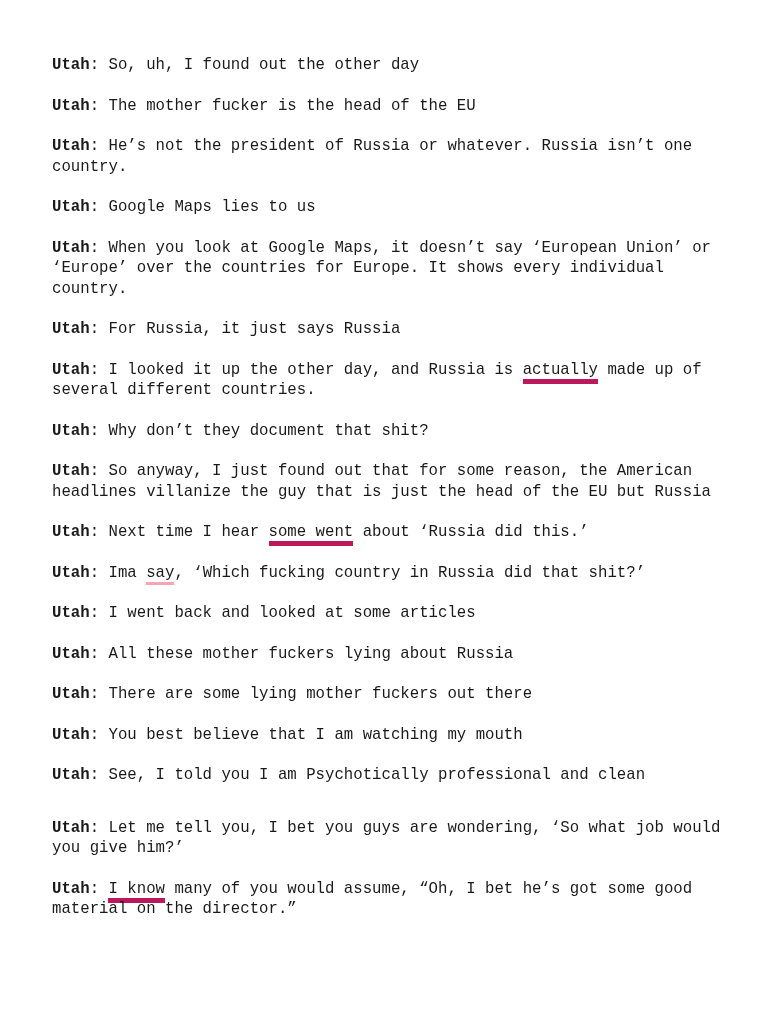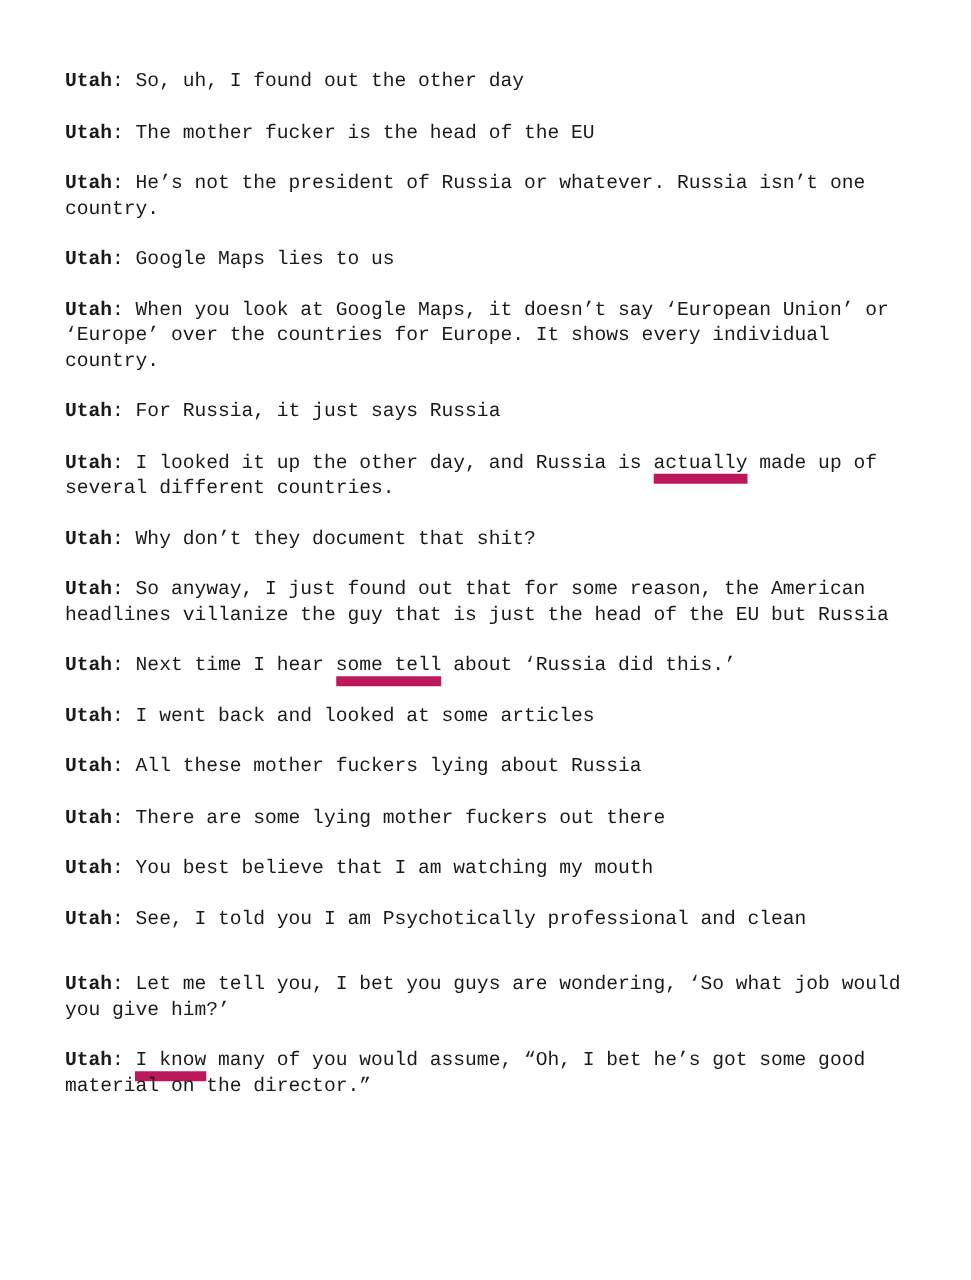--- a/index.html
+++ b/index.html
@@ -27,21 +27,21 @@
     margin: 0 0 20px 0;
     white-space: pre;
   }
   .message.extra-gap {
     margin-top: 32px;
   }
   .speaker {
     font-weight: bold;
   }
   .u-blue {
-    border-bottom: 8px solid #be185d;
+    border-bottom: 5px solid #be185d;
   }
   .u-red {
     border-bottom: 3px solid #f5a6b2;
   }
 </style>
 </head>
 <body>
 
 <div class="page">
   <div>
@@ -52,21 +52,22 @@
       <p class="message"><span class="speaker">Utah</span><span>: </span><span>Google Maps lies to us</span></p>
       <p class="message"><span class="speaker">Utah</span><span>: </span><span>When you look at Google Maps, it doesn’t say ‘European Union’ or
 ‘Europe’ over the countries for Europe. It shows every individual
 country.</span></p>
       <p class="message"><span class="speaker">Utah</span><span>: </span><span>For Russia, it just says Russia</span></p>
       <p class="message"><span class="speaker">Utah</span><span>: </span><span>I looked it up the other day, and Russia is </span><span class="u-blue">actually</span><span> made up of
 several different countries.</span></p>
       <p class="message"><span class="speaker">Utah</span><span>: </span><span>Why don’t they document that shit?</span></p>
       <p class="message"><span class="speaker">Utah</span><span>: </span><span>So anyway, I just found out that for some reason, the American
 headlines villanize the guy that is just the head of the EU but Russia</span></p>
-      <p class="message"><span class="speaker">Utah</span><span>: </span><span>Next time I hear </span><span class="u-blue">some tell</span><span> about ‘Russia did this.’</span></p>
+      <p class="message"><span class="speaker">Utah</span><span>: </span><span>Next time I hear </span><span class="u-blue">some went</span><span> about ‘Russia did this.’</span></p>
+      <p class="message"><span class="speaker">Utah</span><span>: </span><span>Ima </span><span class="u-red">say</span><span>, ‘Which fucking country in Russia did that shit?’</span></p>
       <p class="message"><span class="speaker">Utah</span><span>: </span><span>I went back and looked at some articles</span></p>
       <p class="message"><span class="speaker">Utah</span><span>: </span><span>All these mother fuckers lying about Russia</span></p>
       <p class="message"><span class="speaker">Utah</span><span>: </span><span>There are some lying mother fuckers out there</span></p>
       <p class="message"><span class="speaker">Utah</span><span>: </span><span>You best believe that I am watching my mouth</span></p>
       <p class="message"><span class="speaker">Utah</span><span>: </span><span>See, I told you I am Psychotically professional and clean</span></p>
       <p class="message extra-gap"><span class="speaker">Utah</span><span>: </span><span>Let me tell you, I bet you guys are wondering, ‘So what job would
 you give him?’</span></p>
       <p class="message"><span class="speaker">Utah</span><span>: </span><span class="u-blue">I know</span><span> many of you would assume, “Oh, I bet he’s got some good
 material on the director.”</span></p>
     </div>

